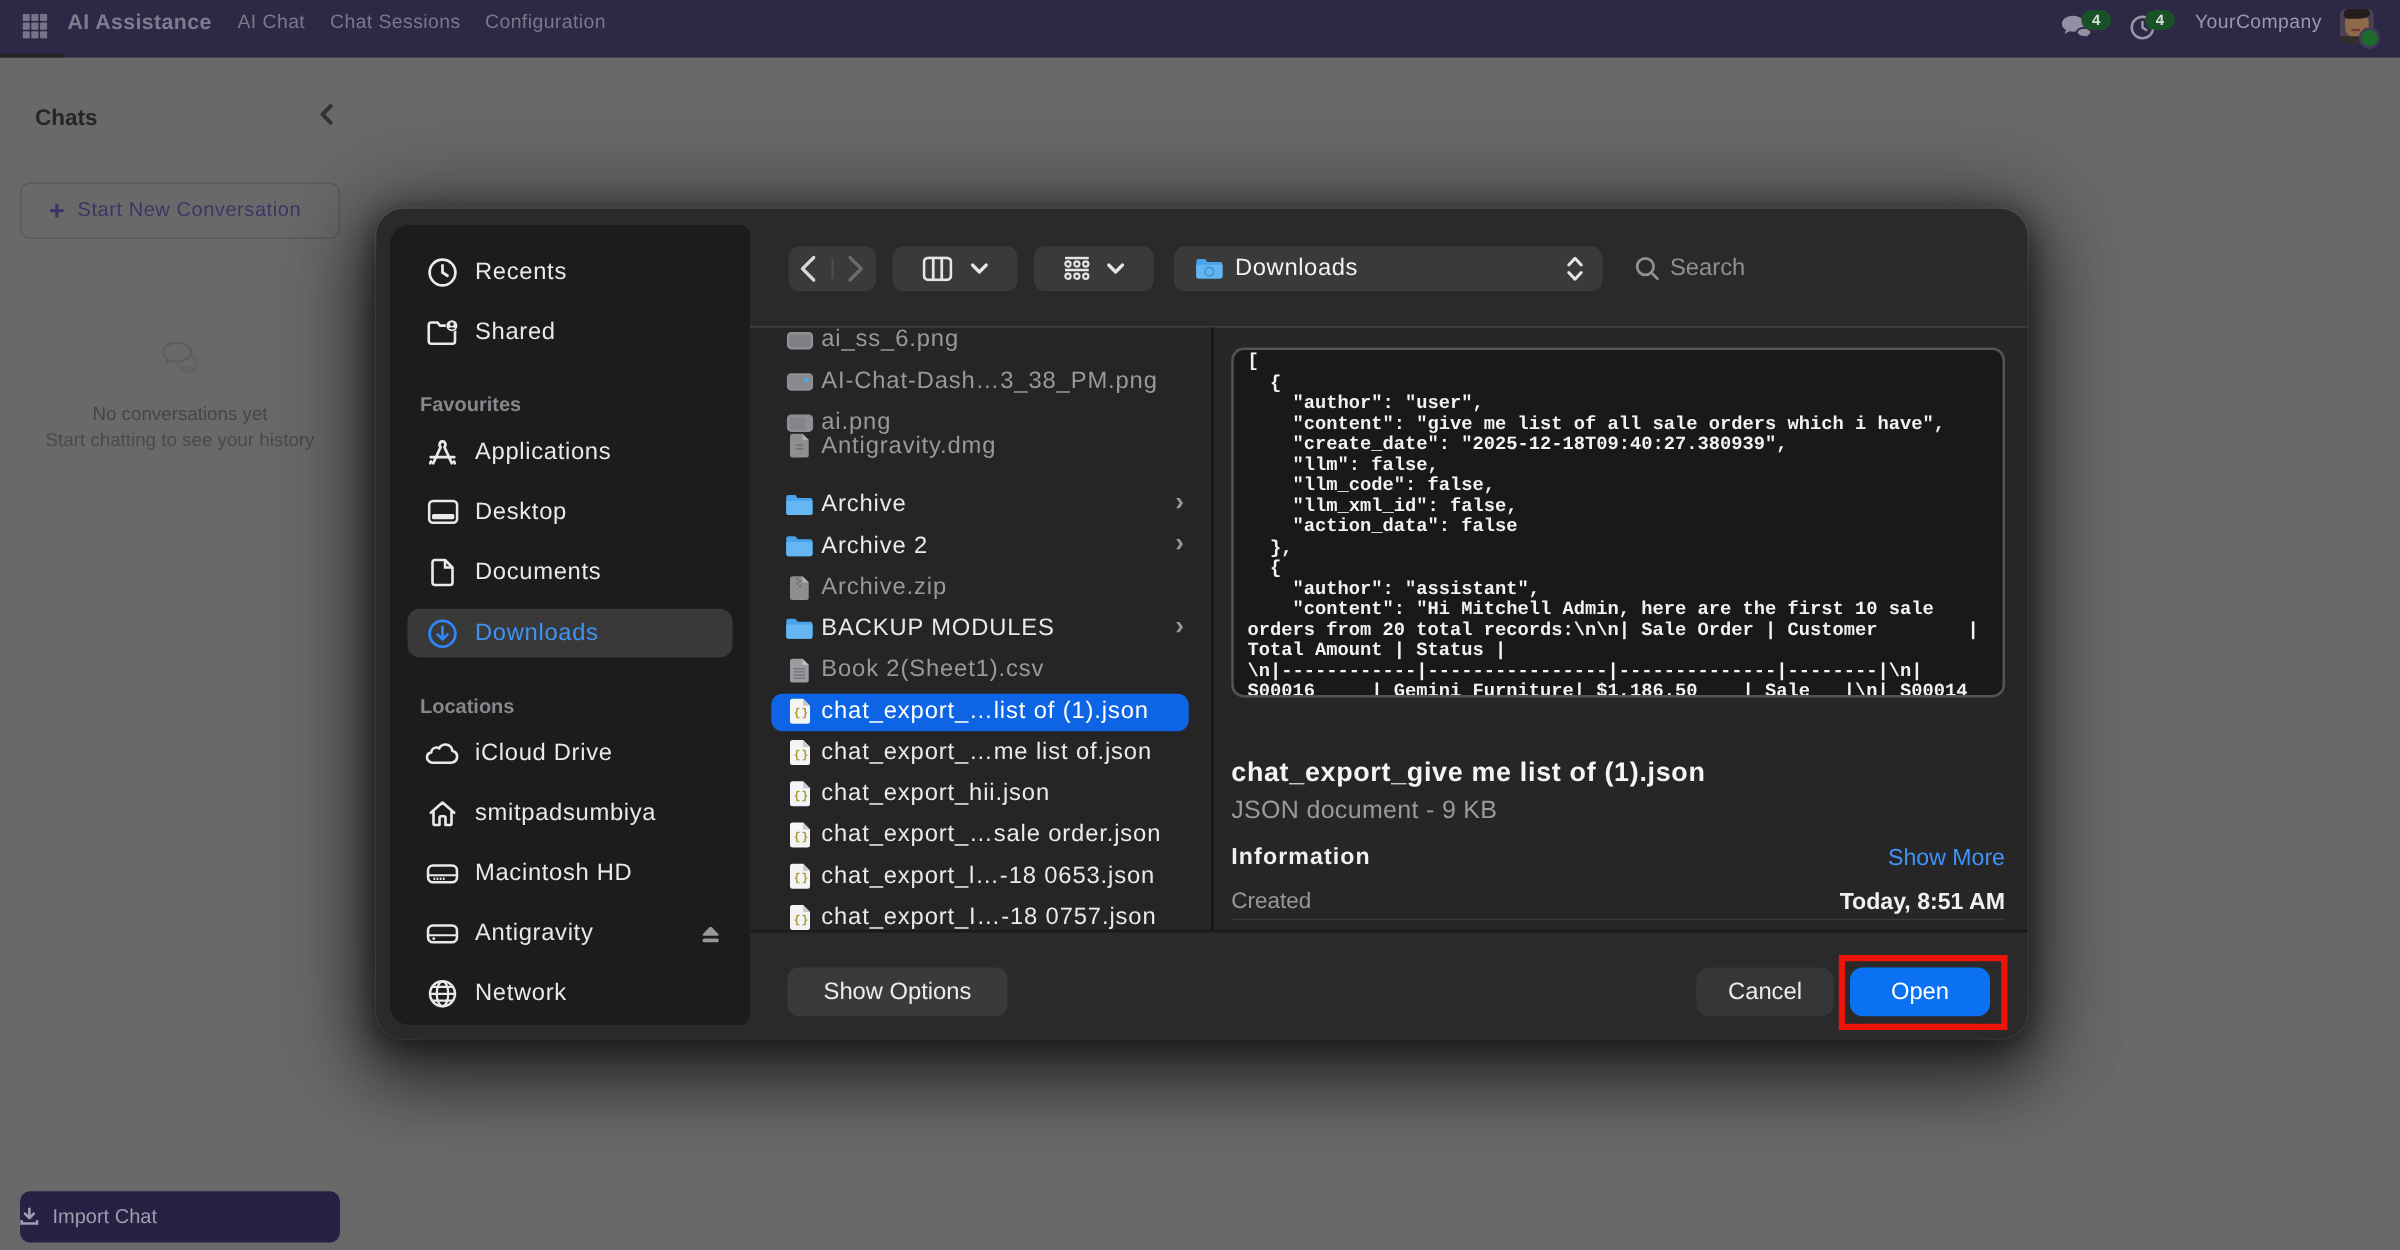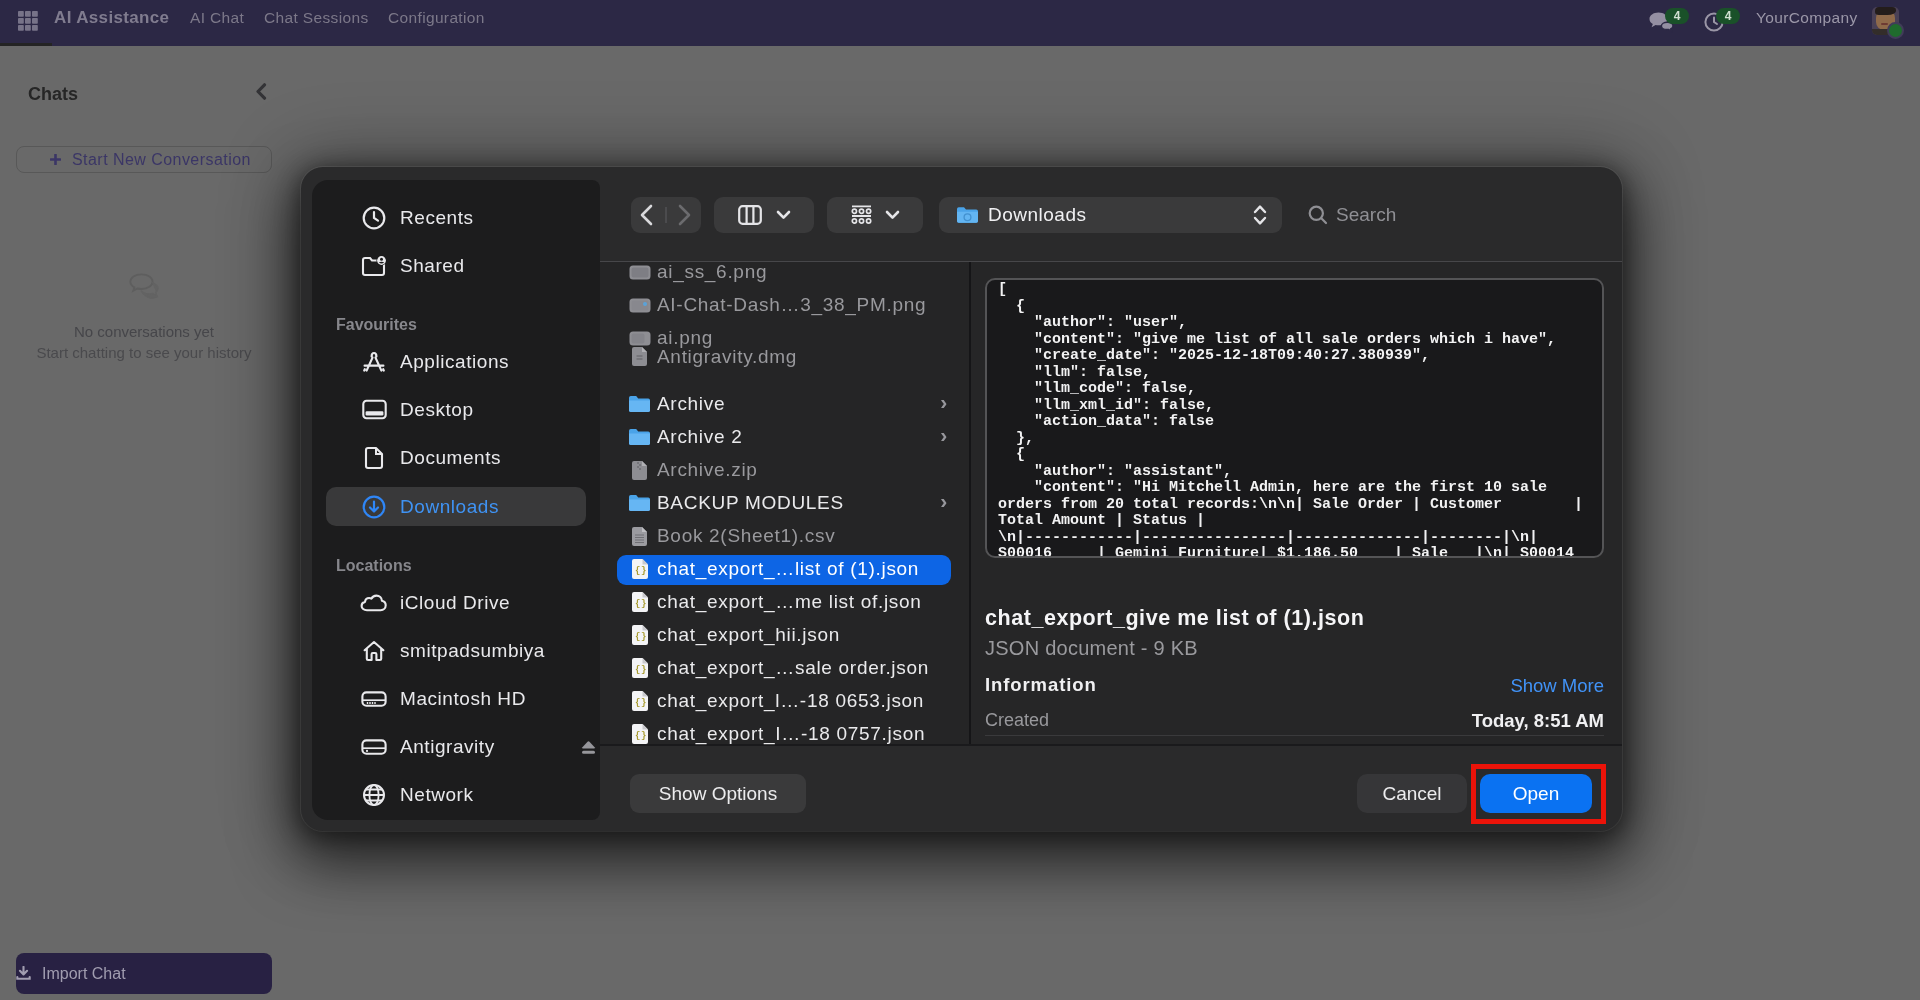--- a/index.html
+++ b/index.html
@@ -7,21 +7,21 @@
        font-family:"Liberation Sans",sans-serif;position:relative;}
   .abs{position:absolute;}
   
   #nav{left:0;top:0;width:1920px;height:46px;background:#2c2845;}
   .navtxt{color:#7c7889;font-size:15.5px;letter-spacing:0.35px;top:0;height:36px;display:flex;align-items:center;}
   
   .dlg-shadow{box-shadow:0 26px 55px 10px rgba(0,0,0,0.52), 0 4px 22px 2px rgba(0,0,0,0.45), 0 0 70px 12px rgba(0,0,0,0.28);}
   
   #dialog{left:301px;top:167px;width:1321px;height:664px;background:#2a2a2b;border-radius:22px;outline:1px solid rgba(255,255,255,0.07);}
   #sidebar{left:312px;top:180px;width:288px;height:640px;background:#1c1c1d;border-radius:16px 8px 8px 16px;}
-  .sb-item{left:312px;width:288px;height:30px;display:flex;align-items:center;color:#e9e9ec;font-size:19px;letter-spacing:0.55px;padding-left:20px;}
+  .sb-item{left:312px;width:288px;height:30px;display:flex;align-items:center;color:#e9e9ec;font-size:19px;letter-spacing:0.55px;}
   .sb-item .ic{width:30px;margin-left:27px;margin-right:11px;display:flex;justify-content:center;}
   .sb-label{left:336px;color:#87878c;font-size:16px;font-weight:bold;height:20px;display:flex;align-items:center;}
   .tbtn{background:#3a3a3b;border-radius:9px;top:197px;height:36px;display:flex;align-items:center;justify-content:center;}
   .frow{left:600px;width:370px;height:33px;display:flex;align-items:center;font-size:19px;letter-spacing:0.7px;color:#eaeaec;}
   .frow .fic{width:23px;margin-left:28px;margin-right:6px;display:flex;justify-content:center;align-items:center;}
   .frow.dim{color:#99999d;}
   .chev{position:absolute;right:22px;color:#97979c;font-size:21px;font-weight:bold;top:2px;}
 </style>
 </head>
 <body>
@@ -62,21 +62,21 @@
   <div class="abs" style="left:3px;top:0px;width:21px;height:8px;border-radius:4px 4px 40%/50% 40%;background:#241d1b;"></div>
   <div class="abs" style="left:9px;top:16px;width:7px;height:2px;border-radius:1px;background:#6e3b33;"></div>
   <div class="abs" style="left:0px;top:22px;width:27px;height:7px;background:#332d2a;"></div>
 </div>
 <div class="abs" style="left:1887px;top:22px;width:17px;height:17px;border-radius:50%;background:#1f6b2d;border:2px solid #413c59;box-sizing:border-box;"></div>
 
 <div class="abs" style="left:16px;top:84px;font-size:18px;font-weight:bold;color:#262626;margin-left:12px;">Chats</div>
 <svg class="abs" style="left:255px;top:83px" width="12" height="17" viewBox="0 0 12 17">
   <path d="M9.5 1.8 L3 8.5 L9.5 15.2" fill="none" stroke="#333336" stroke-width="3.2" stroke-linecap="round" stroke-linejoin="round"></path>
 </svg>
-<div class="abs" style="left:16px;top:146px;width:256px;height:27px;border:1.6px solid #585858;border-radius:8px;box-sizing:border-box;display:flex;align-items:center;justify-content:flex-start;padding-left:33px;color:#3b3666;font-size:16px;letter-spacing:0.45px;">
+<div class="abs" style="left:16px;top:146px;width:256px;height:45px;border:1.6px solid #585858;border-radius:8px;box-sizing:border-box;display:flex;align-items:center;justify-content:flex-start;padding-left:23px;color:#3b3666;font-size:16px;letter-spacing:0.45px;">
   <svg width="11" height="11" viewBox="0 0 11 11" style="margin-right:11px">
       <path d="M5.5 0.8 V10.2 M0.8 5.5 H10.2" stroke="#3b3666" stroke-width="2.6" stroke-linecap="round"></path>
     </svg>
   Start New Conversation
 </div>
 
 <svg class="abs" style="left:129px;top:273px" width="31" height="26" viewBox="0 0 31 26">
   <path d="M12.5 1.3 C6.2 1.3 1.3 4.5 1.3 8.6 C1.3 11 3 13.1 5.4 14.4 L4.2 17.8 L8.4 15.5 C9.7 15.8 11 16 12.5 16 C18.8 16 23.6 12.7 23.6 8.6 C23.6 4.5 18.8 1.3 12.5 1.3 Z" fill="none" stroke="#5e5e5e" stroke-width="1.8"></path>
   <path d="M23 9.5 C26.6 10.6 29.2 12.9 29.2 15.4 C29.2 17 28.2 18.5 26.6 19.6 L27.4 22.4 L23.6 20.4 C22.6 20.7 21.4 20.8 20.2 20.8 C16.4 20.8 13.2 19.4 11.9 17.4 C14 21 17 24.5 22 25.2 C24.5 25.5 27 24.8 29 23.6" fill="#636363" stroke="#636363" stroke-width="1.2"></path>
 </svg>

